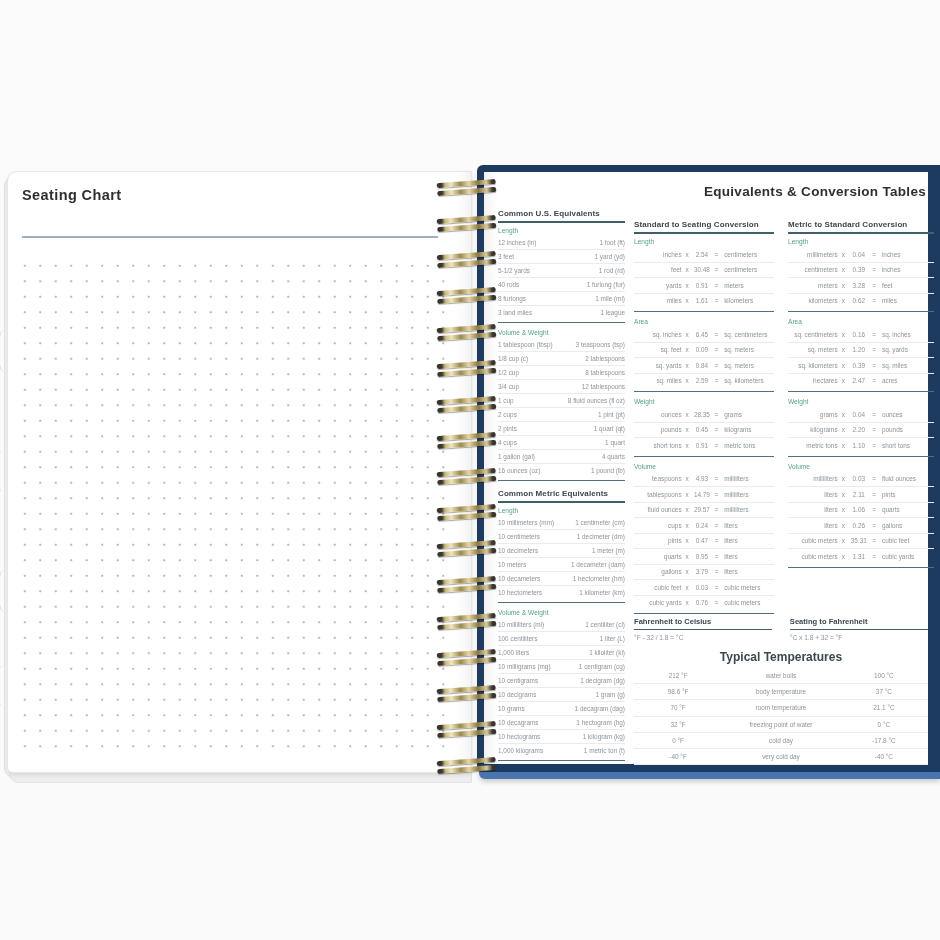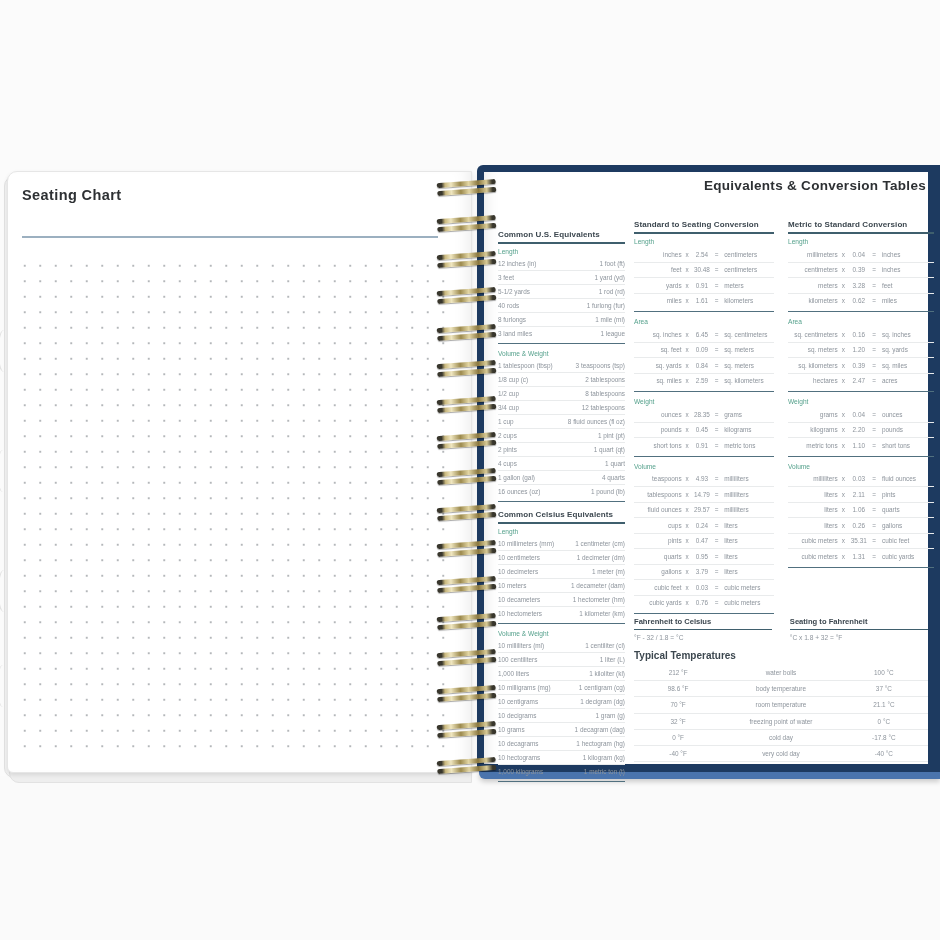--- a/index.html
+++ b/index.html
@@ -27,24 +27,24 @@
     background:linear-gradient(90deg,#38362c 0%,#38362c 8%,#c9b87e 14%,#efe6c0 24%,#9c8a4e 40%,#e3d6a4 54%,#8a773f 70%,#d9cb96 84%,#38362c 94%,#38362c 100%);
     box-shadow:0 1px 1px rgba(0,0,0,.35);}
   .coil::before{top:0;}
   .coil::after{bottom:0;}
 
   
   .cover-blue{position:absolute;left:479px;top:168px;width:461px;height:611px;background:#4a74ad;border-radius:6px 0 0 6px;box-shadow:0 3px 5px rgba(0,0,0,.18);}
   .cover-navy{position:absolute;left:477px;top:165px;width:463px;height:607px;background:#1d3a60;border-radius:6px 0 0 6px;}
   .right-page{position:absolute;left:484px;top:172px;width:444px;height:592px;background:#ffffff;
     box-shadow:inset 12px 0 16px -12px rgba(0,0,0,.12);}
-  .right-title{position:absolute;top:6px;right:2px;font-size:13.5px;font-weight:700;color:#2d3033;letter-spacing:.3px;}
+  .right-title{position:absolute;top:12px;right:2px;font-size:13.5px;font-weight:700;color:#2d3033;letter-spacing:.3px;}
 
   .col{position:absolute;}
-  .col1{left:14px;top:58px;width:127px;}
+  .col1{left:14px;top:37px;width:127px;}
   .col2{left:150px;top:48px;width:140px;}
   .col3{left:304px;top:48px;width:146px;}
 
   .thead{font-size:8px;font-weight:700;color:#3c474f;padding-bottom:3px;border-bottom:2px solid #3f5f6d;margin-bottom:3px;letter-spacing:.1px;}
   .thead.mt{margin-top:8px;}
   .seclabel{font-size:6.6px;color:#55a18c;height:10px;line-height:10px;margin-top:1px;}
   .esec,.csec{border-bottom:1.5px solid #51707f;padding-bottom:3px;margin-bottom:5px;}
 
   .erow{display:flex;justify-content:space-between;align-items:center;height:13px;border-bottom:1px solid #e9ebec;font-size:6.4px;color:#8d949c;}
   .erow:last-child{border-bottom:none;}
@@ -56,21 +56,21 @@
   .cu{text-align:right;white-space:nowrap;}
   .cx,.ce,.cf{text-align:center;}
   .cr{text-align:left;white-space:nowrap;padding-left:2px;}
 
   
   .temp-wrap{position:absolute;left:150px;top:445px;width:294px;}
   .temp-heads{display:flex;justify-content:space-between;}
   .temp-head{width:47%;text-align:left;}
   .thead2{font-size:7.6px;font-weight:700;color:#3c474f;padding-bottom:3px;border-bottom:1.5px solid #3f5f6d;}
   .formula{font-size:6.6px;color:#8d949c;margin-top:4px;}
-  .typical-heading{text-align:left;font-size:10px;font-weight:700;color:#3c474f;margin-top:9px;margin-bottom:4px;}
+  .typical-heading{text-align:center;font-size:12px;font-weight:700;color:#3c474f;margin-top:9px;margin-bottom:4px;}
   .trow{display:grid;grid-template-columns:30% 40% 30%;align-items:center;height:15.2px;border-bottom:1px solid #e9ebec;font-size:6.4px;color:#8d949c;}
   .tf,.tl,.tc{text-align:center;white-space:nowrap;}
 </style>
 </head>
 <body>
 
 <div class="scene">
 
   <div class="under-page up1"></div>
   <div class="under-page up2"></div>
@@ -165,21 +165,21 @@
             <span class="el">1 gallon (gal)</span>
               <span class="er">4 quarts</span>
           </div>
             <div class="erow">
             <span class="el">16 ounces (oz)</span>
               <span class="er">1 pound (lb)</span>
           </div>
           </div>
       </div>
 
-      <div class="thead mt">Common Celsius Equivalents</div>
+      <div class="thead mt">Common Metric Equivalents</div>
 
       <div class="esec">
         <div class="seclabel">Length</div>
         <div>
 
         <div class="erow">
             <span class="el">10 millimeters (mm)</span>
               <span class="er">1 centimeter (cm)</span>
           </div>
             <div class="erow">

